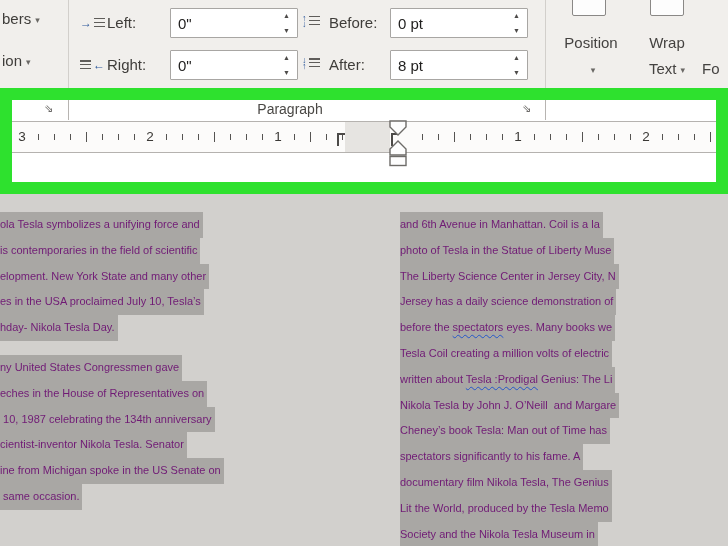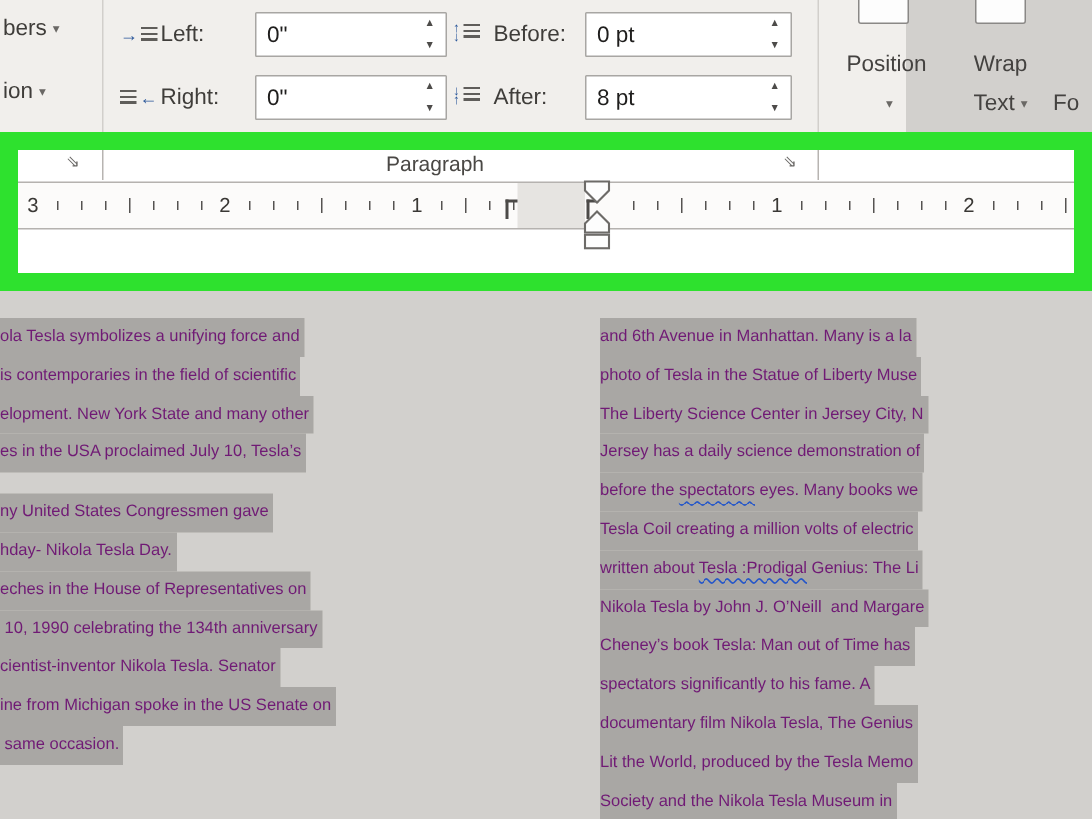--- a/index.html
+++ b/index.html
@@ -1,20 +1,20 @@
 <!DOCTYPE html>
 <html style="--green: #2ee12e; --page-bg: #d2d0cd; --selection: #a9a7a4; --ribbon-bg: #f1efec; --ribbon-text: #3f3d3a; --accent-blue: #2b579a; --field-border: #a8a6a3;"><head>
 <meta charset="utf-8">
 <style>
   html,body{margin:0;padding:0;}
   #canvas{position:relative;width:728px;height:546px;overflow:hidden;
     font-family:"Liberation Sans","DejaVu Sans",sans-serif;
     background:var(--page-bg,#d2d0cd);}
   
-  #ribbon{position:absolute;left:0;top:0;width:604px;height:88px;background:var(--ribbon-bg,#f1efec);}
+  #ribbon{position:absolute;left:0;top:0;width:728px;height:88px;background:var(--ribbon-bg,#f1efec);}
   .rlabel{position:absolute;font-size:15px;color:var(--ribbon-text,#3f3d3a);white-space:nowrap;}
   .caret{font-size:9px;color:#6a6865;margin-left:4px;vertical-align:1px;}
   .vsep{position:absolute;top:0;width:1px;height:88px;background:#d2cfcb;}
   .field{position:absolute;height:30px;background:#fff;border:1px solid var(--field-border,#a8a6a3);
     border-radius:1px;box-sizing:border-box;display:flex;align-items:center;}
   .fval{flex:1;padding-left:7px;font-size:15px;color:#1f1e1d;}
   .spin{display:flex;flex-direction:column;width:18px;height:100%;}
   .spin button{flex:1;border:none;background:transparent;padding:0;margin:0;cursor:default;position:relative;}
   .spin .up::before{content:"\25B2";font-size:7px;color:#4d4b49;position:absolute;top:3px;left:4px;}
   .spin .dn::before{content:"\25BC";font-size:7px;color:#4d4b49;position:absolute;bottom:3px;left:4px;}
@@ -197,30 +197,30 @@
     <polygon points="4,29 12,21 20,29 20,35 4,35" fill="#fdfdfd" stroke="#6d6b68" stroke-width="1.4"></polygon>
     <rect x="4" y="36.5" width="16" height="9" fill="#fdfdfd" stroke="#6d6b68" stroke-width="1.4"></rect>
   </svg>
 
   <div id="doc">
     <div class="col" id="left-col">
         <div class="tl"><span class="hl"><span>ola Tesla symbolizes a unifying force and</span></span></div>
         <div class="tl"><span class="hl"><span>is contemporaries in the field of scientific</span></span></div>
         <div class="tl"><span class="hl"><span>elopment. New York State and many other</span></span></div>
         <div class="tl"><span class="hl"><span>es in the USA proclaimed July 10, Tesla’s</span></span></div>
+        <div class="tl"><span class="hl"><span>hday- Nikola Tesla Day.</span></span></div>
         <div class="tl para2"><span class="hl"><span>ny United States Congressmen gave</span></span></div>
-        <div class="tl"><span class="hl"><span>hday- Nikola Tesla Day.</span></span></div>
         <div class="tl"><span class="hl"><span>eches in the House of Representatives on</span></span></div>
-        <div class="tl"><span class="hl"><span> 10, 1990 celebrating the 134th anniversary</span></span></div>
+        <div class="tl"><span class="hl"><span> 10, 1987 celebrating the 134th anniversary</span></span></div>
         <div class="tl"><span class="hl"><span>cientist-inventor Nikola Tesla. Senator</span></span></div>
         <div class="tl"><span class="hl"><span>ine from Michigan spoke in the US Senate on</span></span></div>
         <div class="tl"><span class="hl"><span> same occasion.</span></span></div>
       </div>
     <div class="col" id="right-col">
-        <div class="tl"><span class="hl"><span>and 6th Avenue in Manhattan. Many is a la</span></span></div>
+        <div class="tl"><span class="hl"><span>and 6th Avenue in Manhattan. Coil is a la</span></span></div>
         <div class="tl"><span class="hl"><span>photo of Tesla in the Statue of Liberty Muse</span></span></div>
         <div class="tl"><span class="hl"><span>The Liberty Science Center in Jersey City, N</span></span></div>
         <div class="tl"><span class="hl"><span>Jersey has a daily science demonstration of</span></span></div>
         <div class="tl"><span class="hl"><span>before the </span><span class="squiggle">spectators</span><span> eyes. Many books we</span></span></div>
         <div class="tl"><span class="hl"><span>Tesla Coil creating a million volts of electric</span></span></div>
         <div class="tl"><span class="hl"><span>written about </span><span class="squiggle">Tesla :Prodigal</span><span> Genius: The Li</span></span></div>
         <div class="tl"><span class="hl"><span>Nikola Tesla by John J. O’Neill  and Margare</span></span></div>
         <div class="tl"><span class="hl"><span>Cheney’s book Tesla: Man out of Time has</span></span></div>
         <div class="tl"><span class="hl"><span>spectators significantly to his fame. A</span></span></div>
         <div class="tl"><span class="hl"><span>documentary film Nikola Tesla, The Genius</span></span></div>

